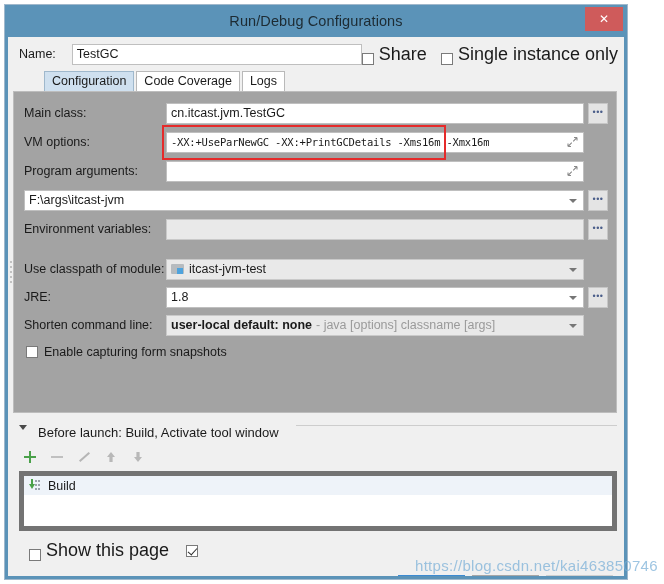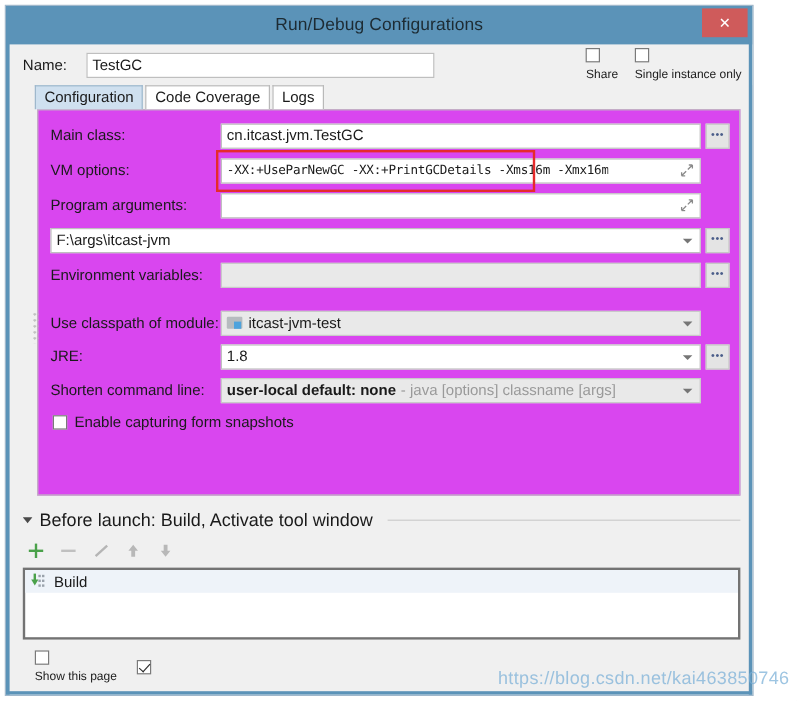--- a/index.html
+++ b/index.html
@@ -65,21 +65,21 @@
   .name-input {
     width: 290px; height: 21px;
     background: #ffffff;
     border: 1px solid #bfbfbf;
     font-size: 12.5px; color: #1a1a1a;
     padding: 1px 4px;
     line-height: 19px;
     font-family: "Liberation Sans", sans-serif;
   }
   .cb-group { display: flex; align-items: center; margin-left: auto; gap: 14px; }
-  .cb { display: flex; align-items: flex-start; gap: 5px; font-size: 10px; color: #1a1a1a; cursor: default; flex-direction: column; }
+  .cb { display: flex; align-items: flex-end; gap: 5px; font-size: 18px; color: #1a1a1a; cursor: default; }
   .box {
     width: 12px; height: 12px;
     border: 1px solid #7a7a7a;
     background: #ffffff;
     display: inline-block;
     position: relative;
     flex: 0 0 auto;
   }
   .box.checked::after {
     content: "";
@@ -88,43 +88,44 @@
     width: 4px; height: 8px;
     border: solid #2d2d2d;
     border-width: 0 1.5px 1.5px 0;
     transform: rotate(42deg);
   }
 
   
   .tabs {
     display: flex;
     align-items: flex-end;
-    padding-left: 24px;
+    padding-left: 7px;
     height: 20px;
     position: relative;
     z-index: 2;
+    margin-left: 32px;
   }
   .tab {
     font-size: 12.5px;
     color: #1a1a1a;
     padding: 2px 7px 2px 7px;
     border: 1px solid #b9b9b9;
     border-bottom: none;
     background: #ffffff;
     margin-right: 2px;
     line-height: 15px;
     cursor: pointer;
   }
   .tab.active { background: #cfe0ef; border-color: #9fb8cc; }
 
   
   .panel {
-    margin: 0 10px 0 26px;
+    margin: 0 10px 0 8px;
     height: 322px;
-    background: #d946ef;
+    background: #a3a3a3;
     border: 1px solid #bdbdbd;
     position: relative;
     padding: 10px 8px 0 10px;
   }
   .splitter-dots {
     position: absolute;
     left: -5px; top: 168px;
     width: 5px; height: 26px;
     background:
       radial-gradient(circle at 2px 2px, #c2c2c2 1px, transparent 1.2px);
@@ -232,22 +233,22 @@
   .cbrow {
     display: flex; align-items: center;
     margin: 9px 0 0 2px;
     font-size: 12.5px; color: #1a1a1a;
     gap: 6px;
   }
 
   
   .bl-wrap { margin: 12px 10px 0 14px; }
   .bl-header {
-    display: flex; align-items: center; gap: 6px;
-    font-size: 15px; color: #1a1a1a;
+    display: flex; gap: 11px;
+    font-size: 13px; color: #1a1a1a;
   }
   .tri {
     width: 0; height: 0;
     border-left: 4.5px solid transparent;
     border-right: 4.5px solid transparent;
     border-top: 5px solid #4a4a4a;
     cursor: pointer;
   }
   .bl-title { white-space: nowrap; }
   .hline { flex: 1 1 auto; height: 1px; background: #cdcdcd; margin-left: 6px; }
@@ -267,21 +268,21 @@
   .ic-minus::before { content:""; position:absolute; left:1px; top:6px; width:12px; height:2px; background:#c0c0c0; }
   .ic-pencil::before {
     content:""; position:absolute; left:1px; top:6px;
     width:13px; height:2px; background:#b5b5b5;
     transform: rotate(-42deg); transform-origin: center;
   }
 
   .bl-list {
     height: 60px;
     background: #ffffff;
-    border: 2px solid #737373;
+    border: 5px solid #737373;
   }
   .bl-item {
     display: flex; align-items: center;
     gap: 6px;
     height: 19px;
     background: #eef3f9;
     padding-left: 4px;
     font-size: 12.5px; color: #1a1a1a;
     cursor: pointer;
   }

